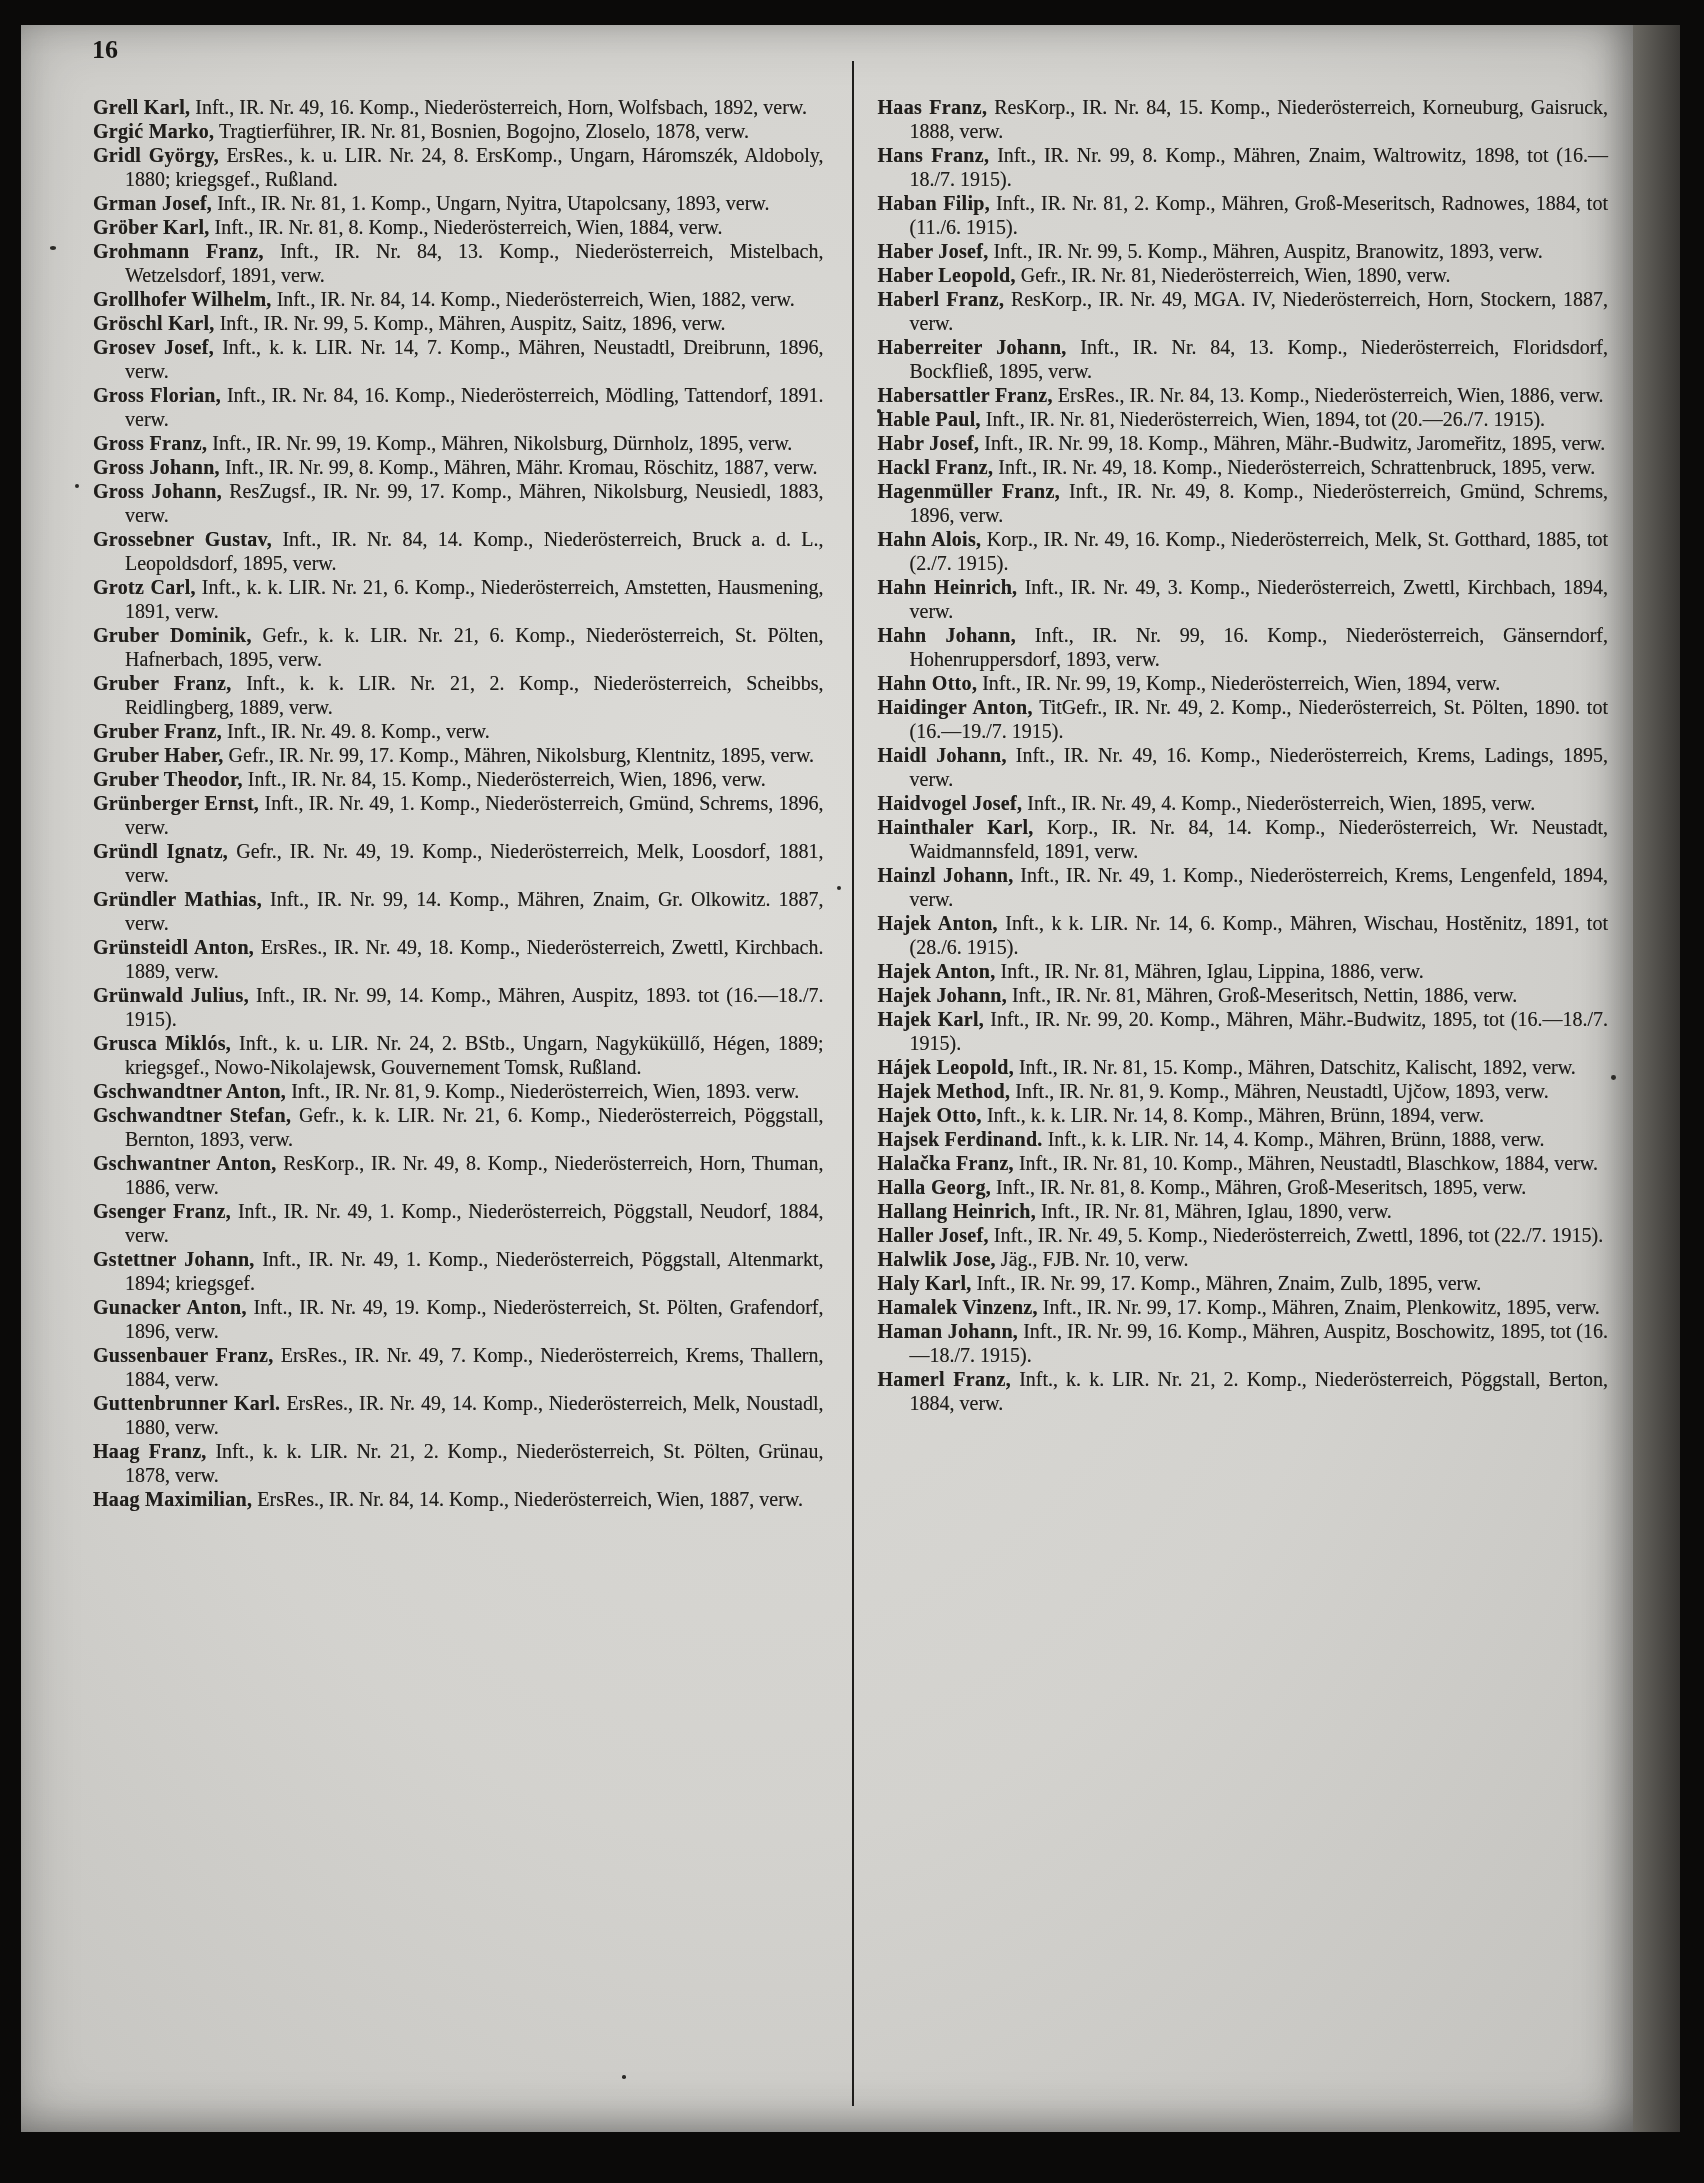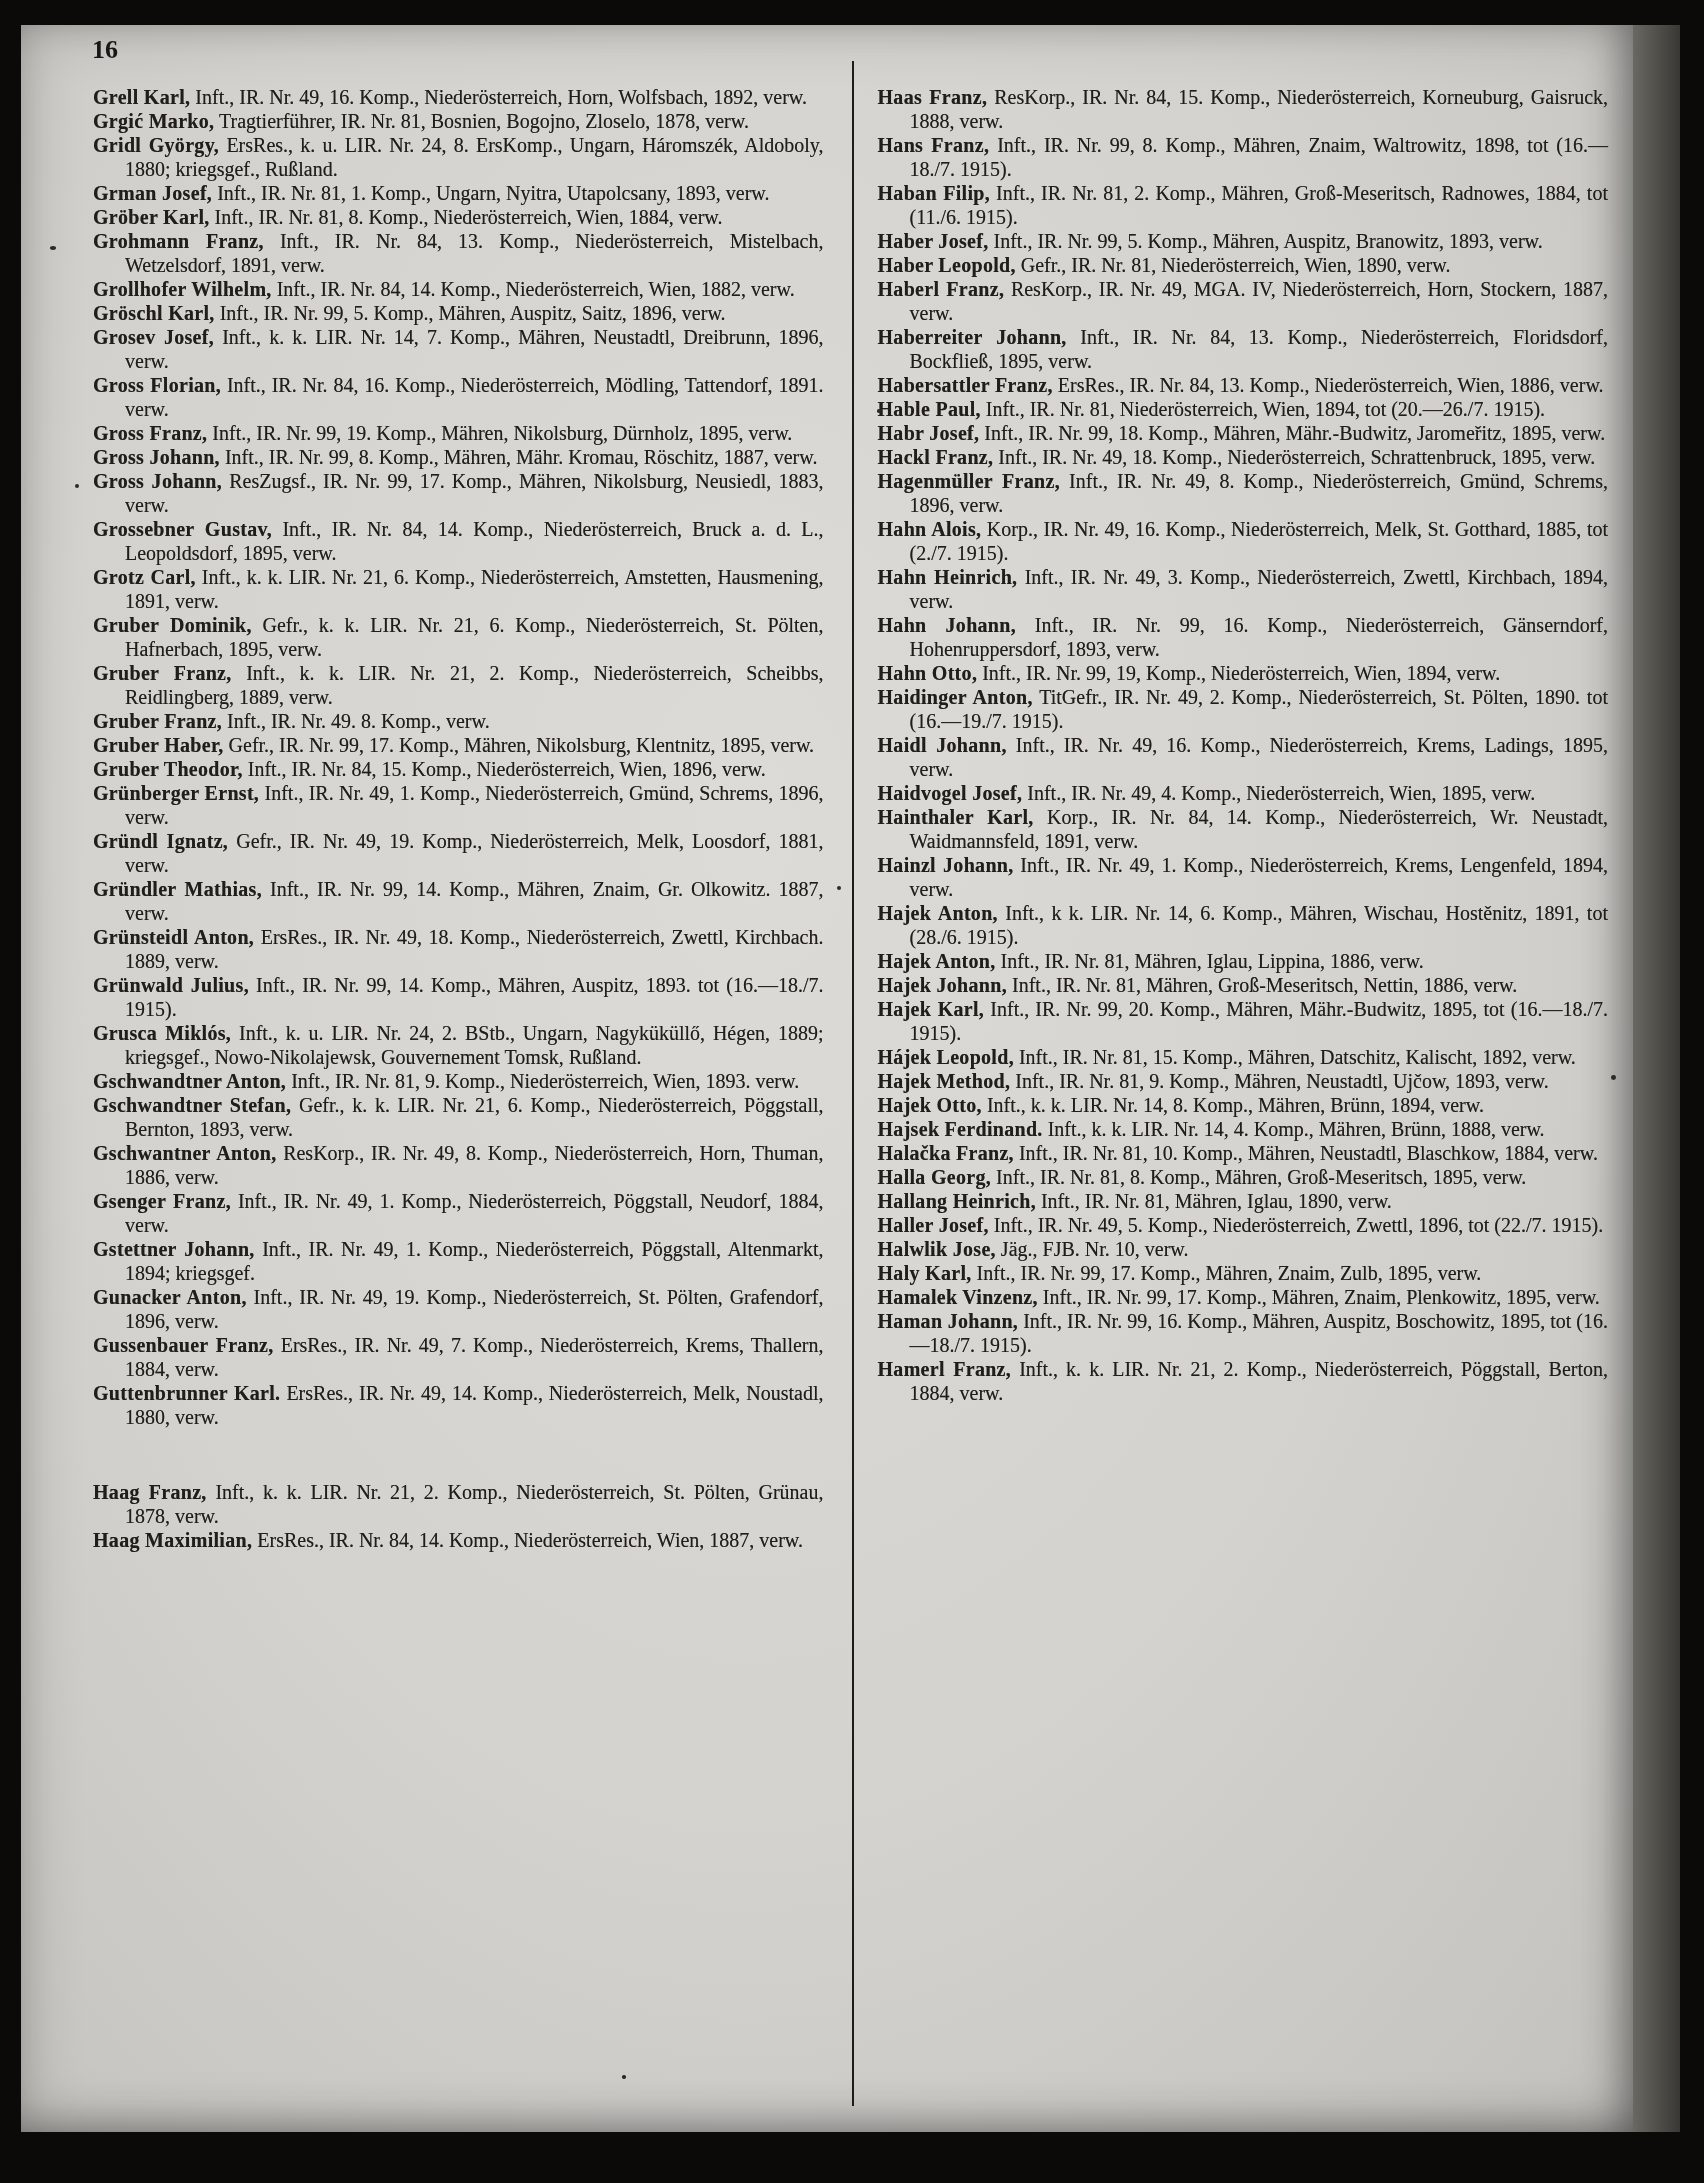--- a/index.html
+++ b/index.html
@@ -33,40 +33,40 @@
     color: #181715;
   }
   .column-rule {
     position: absolute;
     left: 852px; top: 61px;
     width: 2.1px; height: 2045px;
     background: #1d1c1a;
   }
   .columns {
     position: absolute;
-    left: 93px; top: 85px;
+    left: 93px; top: 95px;
     width: 1515px;
     display: flex;
     gap: 54px;
   }
   .column { width: 738px; }
   .entry {
     margin: 0;
     font-size: 20px;
     line-height: 24px;
     text-align: justify;
     color: #201e1b;
     padding-left: 32px;
     text-indent: -32px;
     hyphens: auto;
     -webkit-hyphens: auto;
     text-shadow: 0 0 0.4px rgba(32,30,27,0.55);
   }
   .entry b { font-weight: bold; letter-spacing: 0.3px; }
-  .entry-gap { margin-top: 51px; }
+  .entry-gap { }
   .speck {
     position: absolute;
     background: #2b2a27;
     border-radius: 50%;
   }
 </style>
 </head>
 <body>
 
 <div class="paper"></div>

